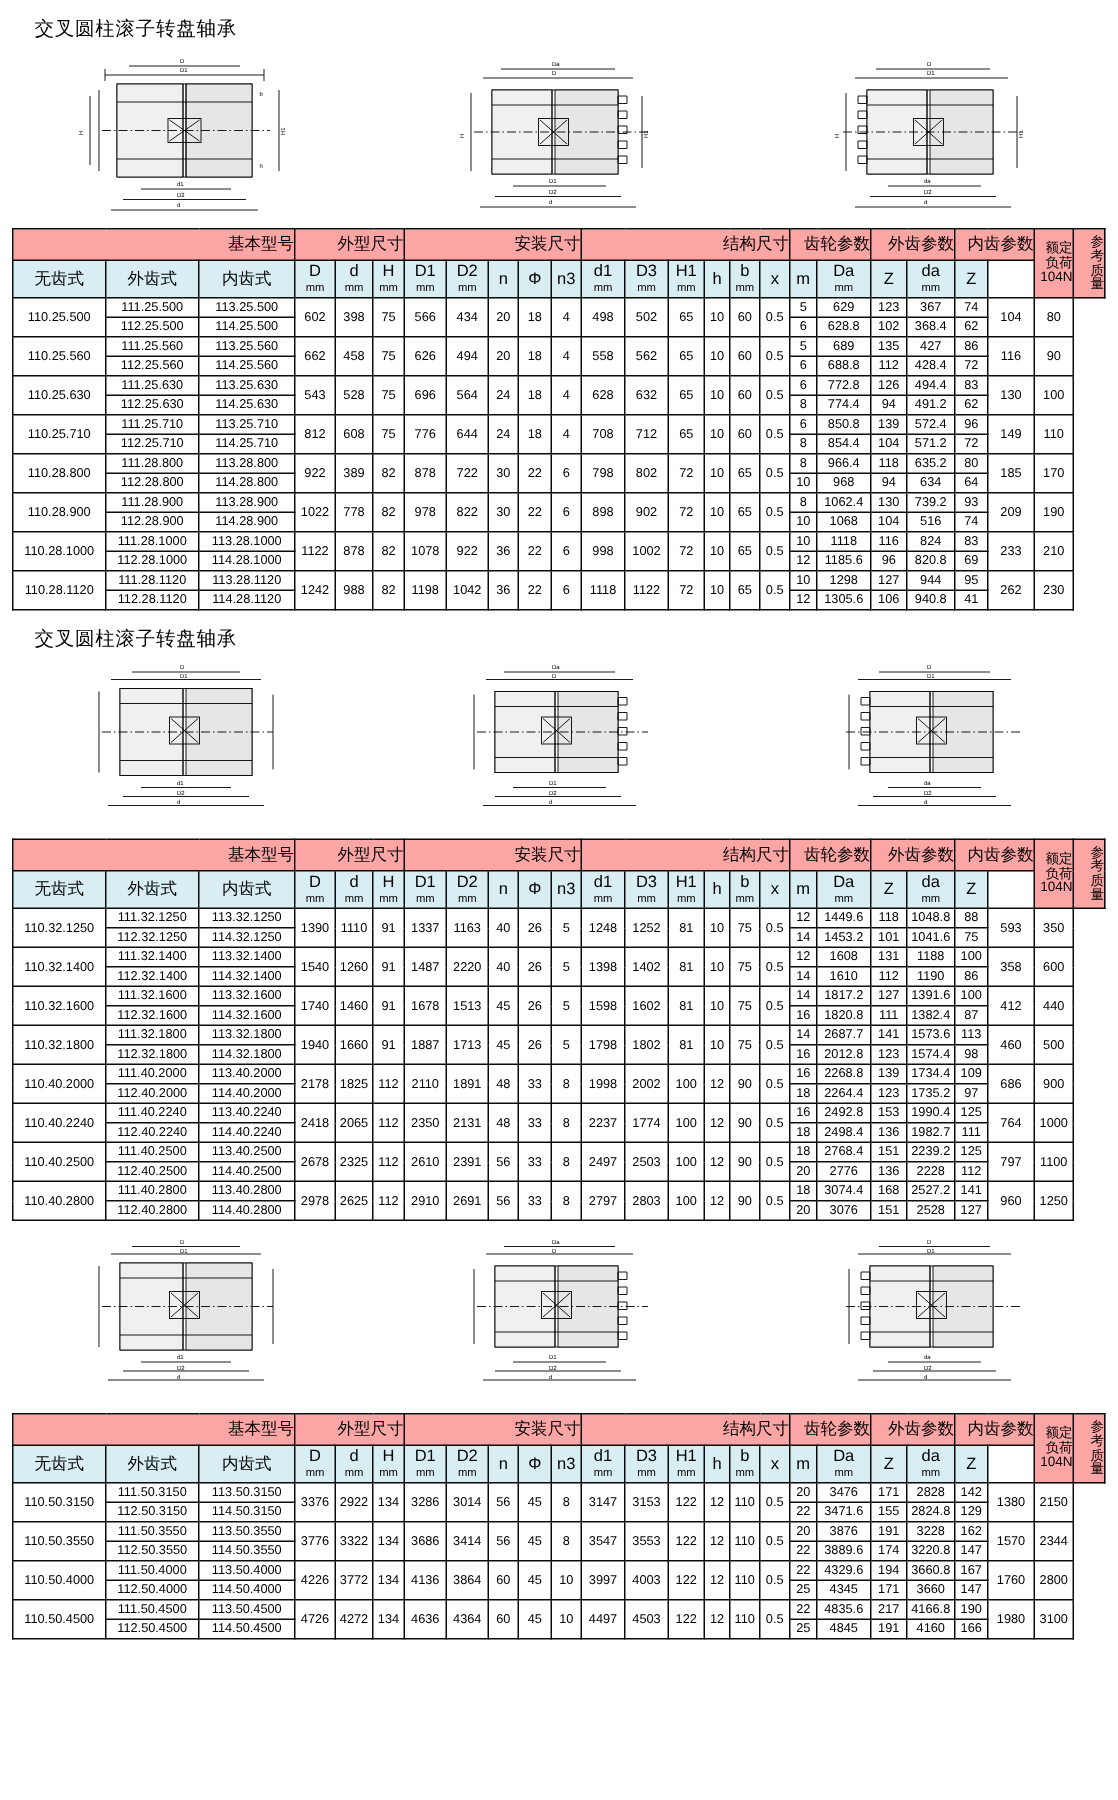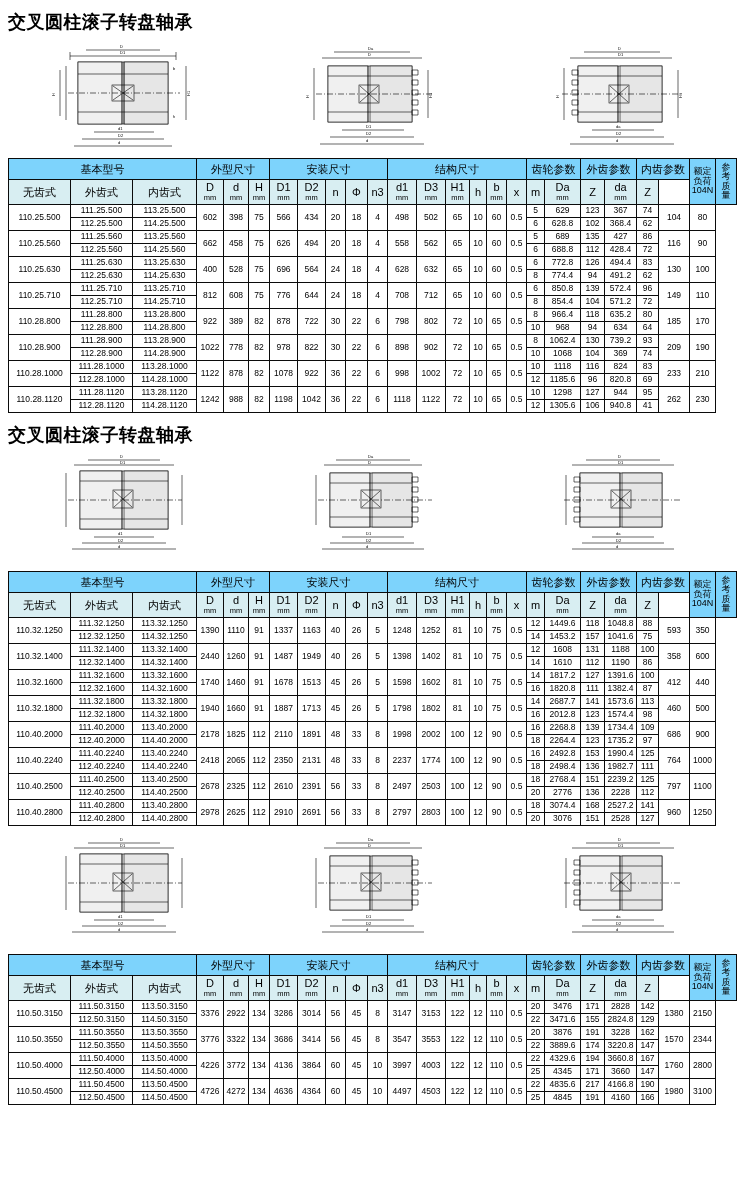--- a/index.html
+++ b/index.html
@@ -1,25 +1,25 @@
 <!DOCTYPE html>
 <html><head>
 <meta charset="utf-8">
 <style>
   html,body{margin:0;padding:0;background:#ffffff;}
   body{width:745px;font-family:"Liberation Sans","DejaVu Sans",sans-serif;color:#000;}
   .page{width:745px;padding:0;box-sizing:border-box;}
   .section{padding:0 8px;box-sizing:border-box;}
-  .sec-title{font-size:18px;font-weight:bold;margin:10px 0 6px 0;letter-spacing:0.5px;}
+  .sec-title{font-size:13px;font-weight:normal;margin:10px 0 6px 15px;letter-spacing:0.5px;}
   .drawings{display:flex;justify-content:space-between;align-items:flex-start;margin:2px 0 6px 0;}
   .dwg{width:32%;height:112px;position:relative;}
   svg{display:block;}
   table{border-collapse:collapse;width:729px;table-layout:fixed;}
   td,th{border:1px solid #0b0b0b;font-size:8.5px;text-align:center;padding:0;line-height:1.15;vertical-align:middle;}
-  .hdr1 td{background:#7dd3fc;height:20px;font-size:11px;}
+  .hdr1 td{background:#fca5a5;height:20px;font-size:11px;text-align:right;}
   .hdr2 td{background:#d8eef2;height:24px;font-size:10px;}
   .hdr2 td .u{display:block;font-size:7.5px;}
   .big{font-size:11px;}
   .tbl-wrap{margin-bottom:4px;}
   td.m-cell{font-size:8.5px;}
   .model{font-size:8.5px;}
   .rowh{height:13px;}
 </style>
 </head>
 <body>
@@ -270,21 +270,21 @@
               <td class="m-cell">6</td>
               <td>688.8</td>
               <td>112</td>
               <td>428.4</td>
               <td>72</td>
             </tr>
             <tr class="rowh">
               <td rowspan="2" class="model">110.25.630</td>
               <td class="model">111.25.630</td>
               <td class="model">113.25.630</td>
-              <td rowspan="2">400</td>
+              <td rowspan="2">543</td>
               <td rowspan="2">528</td>
               <td rowspan="2">75</td>
               <td rowspan="2">696</td>
               <td rowspan="2">564</td>
               <td rowspan="2">24</td>
               <td rowspan="2">18</td>
               <td rowspan="2">4</td>
               <td rowspan="2">628</td>
               <td rowspan="2">632</td>
               <td rowspan="2">65</td>
@@ -403,21 +403,21 @@
               <td>93</td>
               <td rowspan="2">209</td>
               <td rowspan="2">190</td>
             </tr>
             <tr class="rowh">
               <td class="model">112.28.900</td>
               <td class="model">114.28.900</td>
               <td class="m-cell">10</td>
               <td>1068</td>
               <td>104</td>
-              <td>369</td>
+              <td>516</td>
               <td>74</td>
             </tr>
             <tr class="rowh">
               <td rowspan="2" class="model">110.28.1000</td>
               <td class="model">111.28.1000</td>
               <td class="model">113.28.1000</td>
               <td rowspan="2">1122</td>
               <td rowspan="2">878</td>
               <td rowspan="2">82</td>
               <td rowspan="2">1078</td>
@@ -671,33 +671,33 @@
               <td>1048.8</td>
               <td>88</td>
               <td rowspan="2">593</td>
               <td rowspan="2">350</td>
             </tr>
             <tr class="rowh">
               <td class="model">112.32.1250</td>
               <td class="model">114.32.1250</td>
               <td class="m-cell">14</td>
               <td>1453.2</td>
-              <td>157</td>
+              <td>101</td>
               <td>1041.6</td>
               <td>75</td>
             </tr>
             <tr class="rowh">
               <td rowspan="2" class="model">110.32.1400</td>
               <td class="model">111.32.1400</td>
               <td class="model">113.32.1400</td>
-              <td rowspan="2">2440</td>
+              <td rowspan="2">1540</td>
               <td rowspan="2">1260</td>
               <td rowspan="2">91</td>
               <td rowspan="2">1487</td>
-              <td rowspan="2">1949</td>
+              <td rowspan="2">2220</td>
               <td rowspan="2">40</td>
               <td rowspan="2">26</td>
               <td rowspan="2">5</td>
               <td rowspan="2">1398</td>
               <td rowspan="2">1402</td>
               <td rowspan="2">81</td>
               <td rowspan="2">10</td>
               <td rowspan="2">75</td>
               <td rowspan="2">0.5</td>
               <td class="m-cell">12</td>

